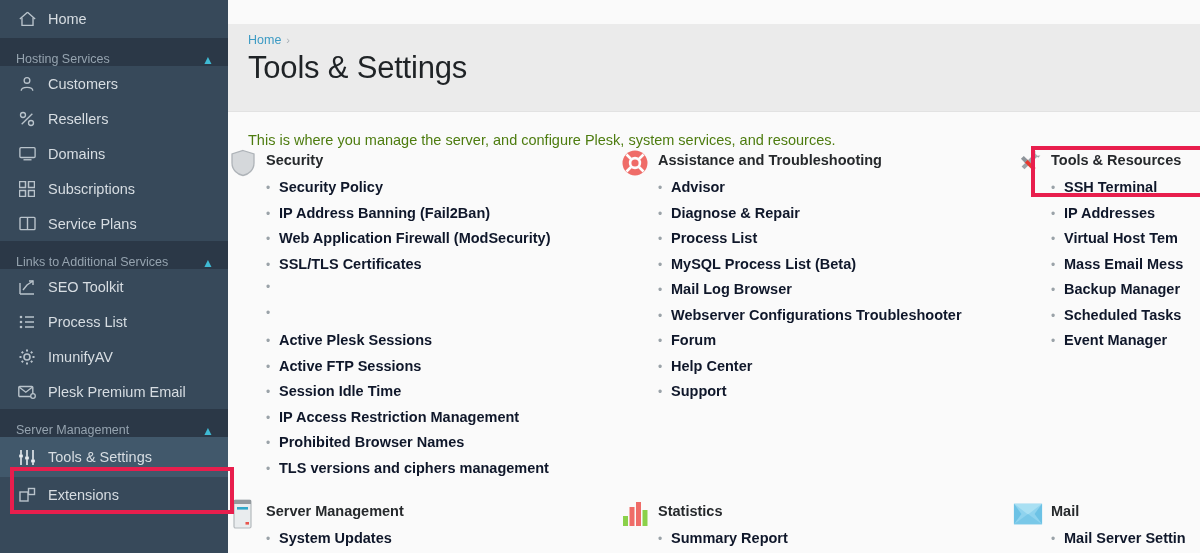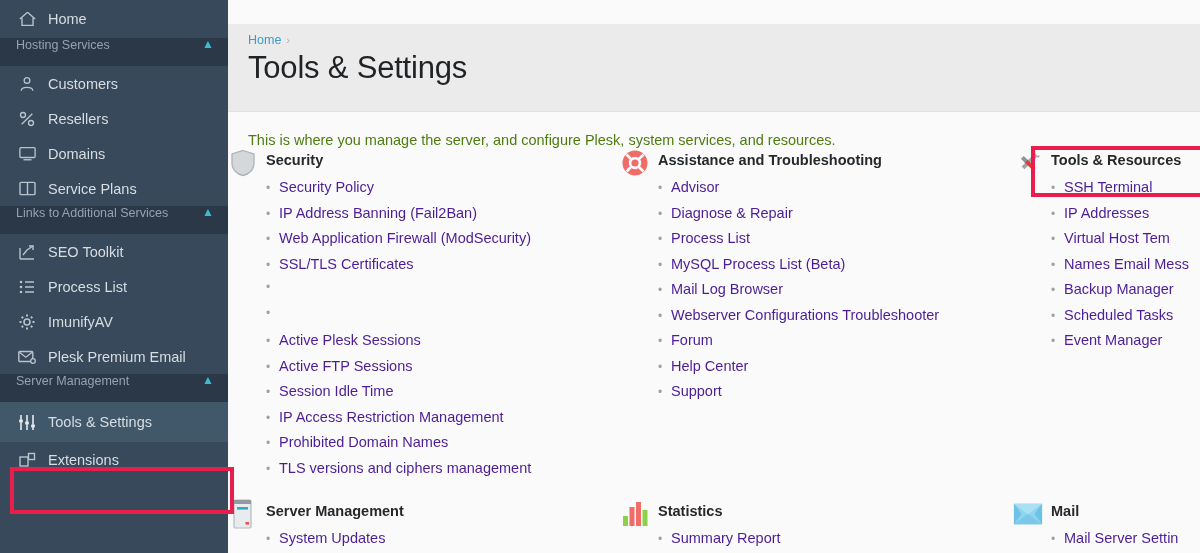--- a/index.html
+++ b/index.html
@@ -17,21 +17,21 @@
   }
   .nav-item {
     display: flex; align-items: center; height: 35px;
     padding-left: 16px; font-size: 14.5px; color: #d7dde2;
     background: #37495a;
   }
   .nav-item .ic { width: 22px; height: 20px; margin-right: 10px;
      display: flex; align-items: center; justify-content: center; flex: 0 0 22px; }
   .nav-item.active { background: #41586b; }
   .nav-section {
-    display: flex; align-items: flex-start; justify-content: space-between;
+    display: flex; align-items: flex-end; justify-content: space-between;
     height: 28px; padding: 0 14px 0 16px;
     background: #2b3847; color: #95a3af; font-size: 12.5px;
   }
   .chev { color: #3fbad4; font-size: 12px; line-height: 1; }
   .nav-label { white-space: nowrap; }
 
   
   #collapse-handle {
     position: absolute; left: 228px; top: 405px; width: 15px; height: 85px;
     background: #e8eaea; border: 1px solid #dcdede; border-left: none;
@@ -59,22 +59,22 @@
   .grp { position: absolute; }
   .grp-head { display: flex; align-items: flex-start; text-align: right; }
   .grp-icon { width: 30px; height: 30px; flex: 0 0 30px; margin-right: 8px;
               display: flex; align-items: center; justify-content: center; }
   .grp-title { font-size: 14.5px; font-weight: bold; color: #26292c;
                padding-top: 4px; white-space: nowrap; }
   .grp-links { list-style: none; margin-top: 1px; padding-left: 38px; }
   .grp-links li { display: flex; align-items: baseline; height: 25.5px; }
   .grp-links .bul { color: #9aa2a8; font-size: 12px; width: 13px;
                     flex: 0 0 13px; line-height: 1; }
-  .grp-links a { color: #4c1d95; font-size: 14.5px; text-decoration: none;
-                 white-space: nowrap; }
+  .grp-links a { color: #0f172a; font-size: 14.5px; text-decoration: none;
+                 white-space: nowrap; font-weight: bold; }
 
   
   .hl { position: absolute; border: 4px solid #e81e4d; pointer-events: none; }
   #hl-sidebar { left: 10px; top: 467px; width: 224px; height: 47px; }
   #hl-tools   { left: 1031px; top: 146px; width: 180px; height: 51px; }
 </style>
 </head>
 <body>
 
 <div id="app">
@@ -115,20 +115,31 @@
       <span class="nav-label">Resellers</span>
     </div>
     <div class="nav-item">
       <span class="ic">
         <svg width="17" height="15" viewBox="0 0 19 16">
             <rect x="1" y="1.5" width="17" height="11" rx="1.2" stroke="#b9c3cb" stroke-width="1.5" fill="none"></rect>
             <path d="M5 15 H14" stroke="#b9c3cb" stroke-width="1.5"></path>
           </svg>
       </span>
       <span class="nav-label">Domains</span>
+    </div>
+    <div class="nav-item">
+      <span class="ic">
+        <svg width="16" height="16" viewBox="0 0 16 16">
+            <rect x="0.5" y="0.5" width="6" height="6" stroke="#b9c3cb" stroke-width="1.5" fill="none"></rect>
+            <rect x="9.5" y="0.5" width="6" height="6" stroke="#b9c3cb" stroke-width="1.5" fill="none"></rect>
+            <rect x="0.5" y="9.5" width="6" height="6" stroke="#b9c3cb" stroke-width="1.5" fill="none"></rect>
+            <rect x="9.5" y="9.5" width="6" height="6" stroke="#b9c3cb" stroke-width="1.5" fill="none"></rect>
+          </svg>
+      </span>
+      <span class="nav-label">Subscriptions</span>
     </div>
     <div class="nav-item">
       <span class="ic">
         <svg width="17" height="15" viewBox="0 0 18 16">
             <rect x="1" y="1.5" width="16" height="13" rx="1" stroke="#b9c3cb" stroke-width="1.5" fill="none"></rect>
             <path d="M9 1.5 V14.5" stroke="#b9c3cb" stroke-width="1.5"></path>
           </svg>
       </span>
       <span class="nav-label">Service Plans</span>
     </div>
@@ -270,21 +281,21 @@
           <li>
               <span class="bul">•</span>
               <a href="#">Session Idle Time</a>
             </li>
           <li>
               <span class="bul">•</span>
               <a href="#">IP Access Restriction Management</a>
             </li>
           <li>
               <span class="bul">•</span>
-              <a href="#">Prohibited Domain Names</a>
+              <a href="#">Prohibited Browser Names</a>
             </li>
           <li>
               <span class="bul">•</span>
               <a href="#">TLS versions and ciphers management</a>
             </li>
         </ul>
       </div>
 
       <div class="grp" style="left:392px; top:0px;">
         <div class="grp-head">
@@ -364,21 +375,21 @@
           <li>
               <span class="bul">•</span>
               <a href="#">IP Addresses</a>
             </li>
           <li>
               <span class="bul">•</span>
               <a href="#">Virtual Host Tem</a>
             </li>
           <li>
               <span class="bul">•</span>
-              <a href="#">Names Email Mess</a>
+              <a href="#">Mass Email Mess</a>
             </li>
           <li>
               <span class="bul">•</span>
               <a href="#">Backup Manager</a>
             </li>
           <li>
               <span class="bul">•</span>
               <a href="#">Scheduled Tasks</a>
             </li>
           <li>

